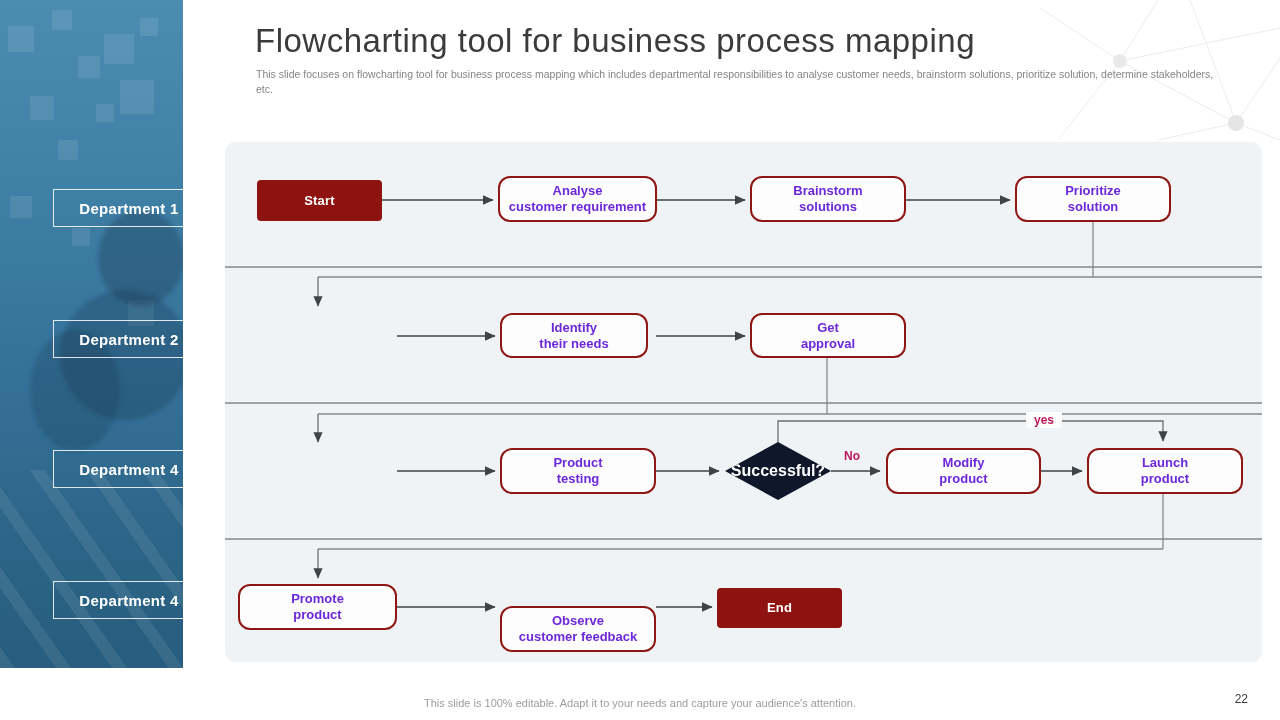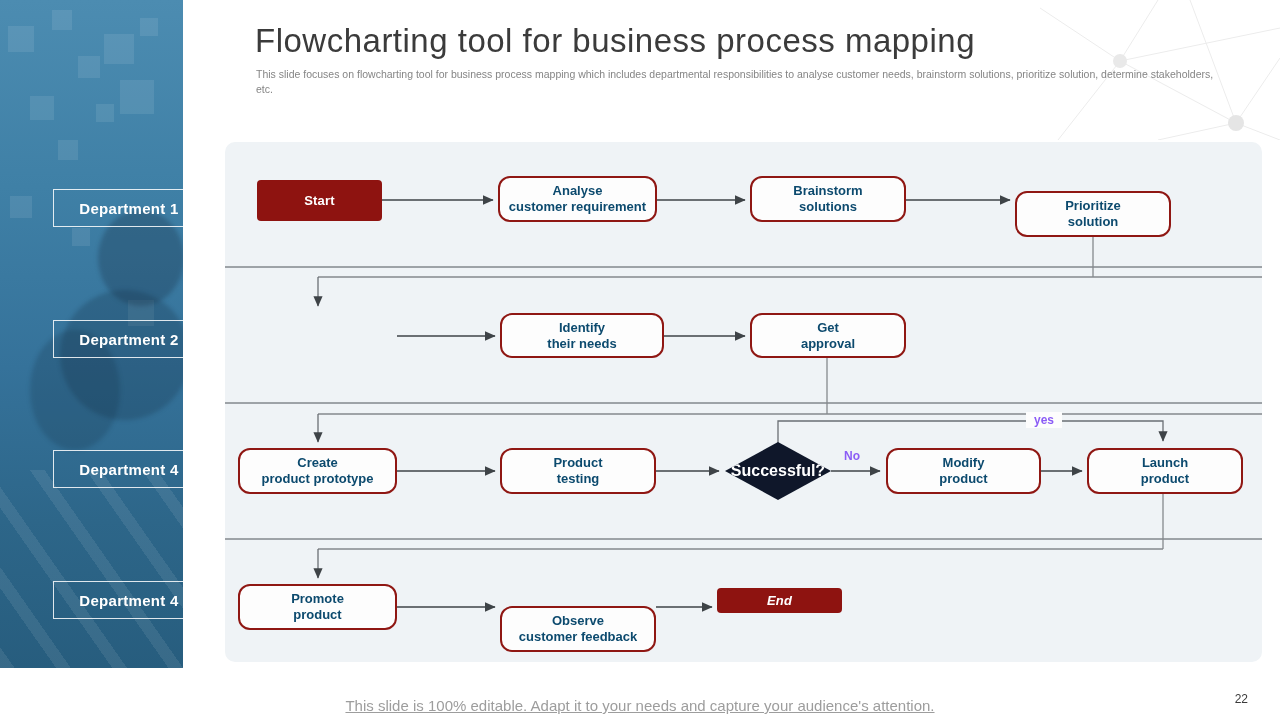--- a/index.html
+++ b/index.html
@@ -37,38 +37,38 @@
   }
   .net{position:absolute; right:0; top:0; pointer-events:none;}
   
   .panel{
     position:absolute; left:225px; top:142px; width:1037px; height:520px;
     background:#eff3f6; border-radius:10px;
   }
   .connectors{position:absolute; left:0; top:0; pointer-events:none;}
   .node{
     position:absolute; display:flex; align-items:center; justify-content:center;
-    text-align:center; font-weight:bold; font-size:13px; color:#0c4a6e;
+    text-align:center; font-weight:bold; font-size:13px; color:#6d28d9;
     white-space:pre-line; line-height:1.2; box-sizing:border-box;
   }
   .node.process{background:#fdfdfd; border:2.5px solid #8f1713; border-radius:12px;}
   .node.terminal{background:#8e1310; color:#ffffff; border-radius:4px; letter-spacing:.2px;}
   .node.decision{
     background:#0f172a; color:#ffffff; font-size:16px;
     clip-path:polygon(50% 0,100% 50%,50% 100%,0 50%);
   }
   .edge-label{
-    position:absolute; font-weight:bold; font-size:12px; color:#8b5cf6;
+    position:absolute; font-weight:bold; font-size:12px; color:#be185d;
     text-align:center;
   }
   .edge-label.boxed{background:#fdfdfd; padding:1px 8px;}
   
   .footer-note{
     position:absolute; left:0; top:697px; width:1280px; text-align:center;
-    font-size:15px; color:#9d9d9d;text-decoration:underline;
+    font-size:11px; color:#9d9d9d;
   }
   .page-num{
     position:absolute; right:32px; top:692px;
     font-size:12px; color:#3a3a3a;
   }
 </style>
 </head>
 <body>
 
 <div class="slide">
@@ -159,43 +159,41 @@
       <line x1="397" y1="607" x2="495" y2="607"></line>
       <line x1="656" y1="607" x2="712" y2="607"></line>
     </g>
   </svg>
 
   <div class="node terminal" style="left:257px;top:180px;width:125px;height:41px;">Start</div>
   <div class="node process" style="left:498px;top:176px;width:159px;height:46px;">Analyse
 customer requirement</div>
   <div class="node process" style="left:750px;top:176px;width:156px;height:46px;">Brainstorm
 solutions</div>
-  <div class="node process" style="left:1015px;top:176px;width:156px;height:46px;margin-top:15px;">Prioritize
+  <div class="node process" style="left:1015px;top:176px;width:156px;height:46px;">Prioritize
 solution</div>
 
-  <div class="node process" style="left:500px;top:313px;width:164px;height:45px;">Identify
+  <div class="node process" style="left:500px;top:313px;width:148px;height:45px;">Identify
 their needs</div>
   <div class="node process" style="left:750px;top:313px;width:156px;height:45px;">Get
 approval</div>
 
-  <div class="node process" style="left:238px;top:448px;width:159px;height:46px;">Create
-product prototype</div>
   <div class="node process" style="left:500px;top:448px;width:156px;height:46px;">Product
 testing</div>
   <div class="node decision" style="left:725px;top:442px;width:106px;height:58px;">Successful?</div>
   <div class="node process" style="left:886px;top:448px;width:155px;height:46px;">Modify
 product</div>
   <div class="node process" style="left:1087px;top:448px;width:156px;height:46px;">Launch
 product</div>
 
   <div class="node process" style="left:238px;top:584px;width:159px;height:46px;">Promote
 product</div>
   <div class="node process" style="left:500px;top:584px;width:156px;height:46px;margin-top:22px;">Observe
 customer feedback</div>
-  <div class="node terminal" style="left:717px;top:588px;width:125px;height:25px;font-style:italic;">End</div>
+  <div class="node terminal" style="left:717px;top:588px;width:125px;height:40px;">End</div>
 
   <div class="edge-label boxed" style="left:1026px;top:412px;">yes</div>
   <div class="edge-label" style="left:838px;top:449px;width:28px;">No</div>
 
   <div class="footer-note">This slide is 100% editable. Adapt it to your needs and capture your audience's attention.</div>
   <div class="page-num">22</div>
 
 </div>
 
 </body></html>

